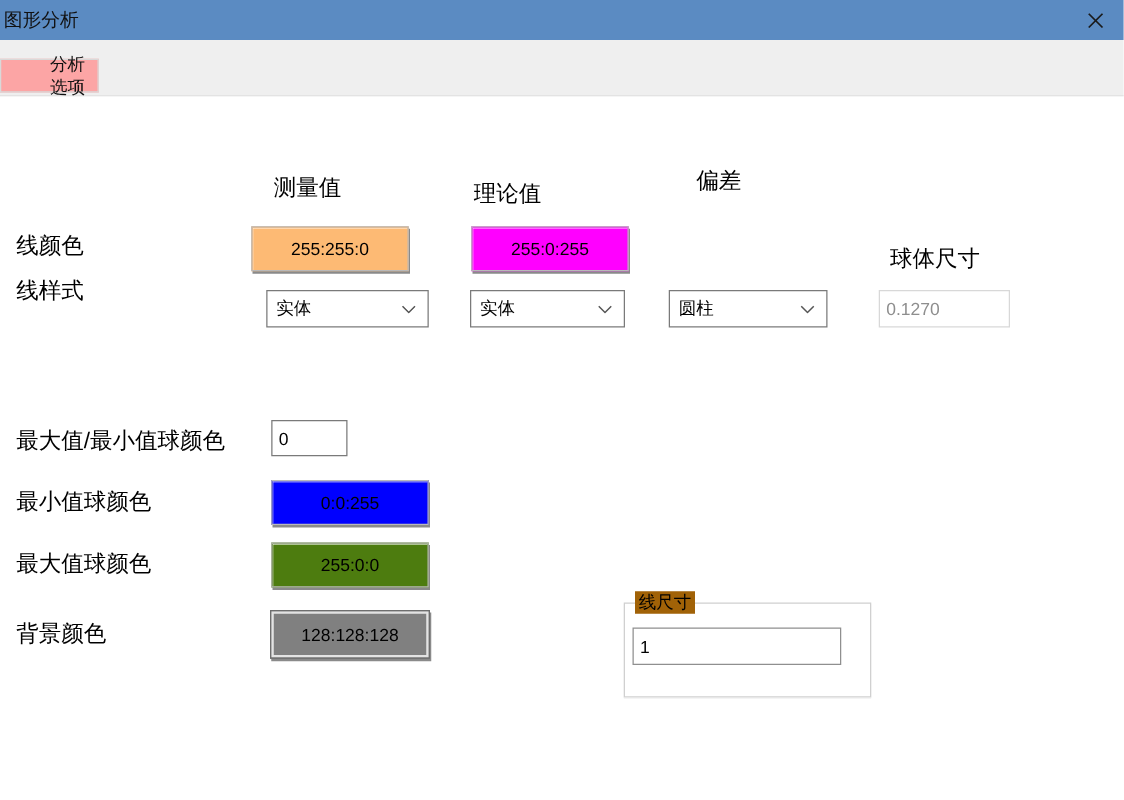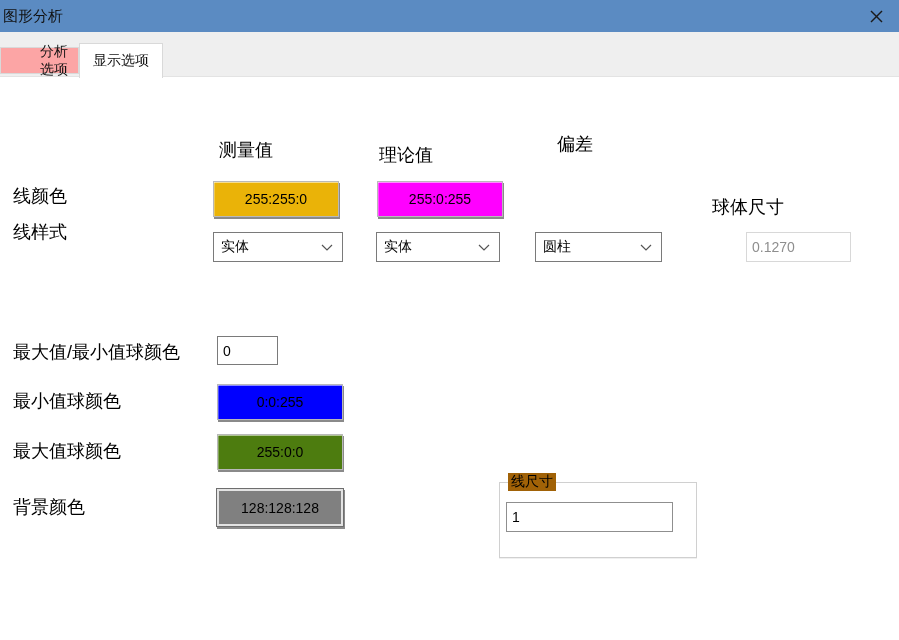--- a/index.html
+++ b/index.html
@@ -64,21 +64,21 @@
   }
   .combo .chev { margin-left:auto; margin-right:9px; display:flex; align-items:center; }
 
   
   .field {
     border:1px solid #7a7a7a; background:#fff;
     font-size:14px; color:#000; padding-left:5px;
     font-family:"Liberation Sans","DejaVu Sans",sans-serif;
   }
   .field.disabled {
-    border:1px solid #d8d8d8; color:#8e8e8e;margin-left:43px;
+    border:1px solid #d8d8d8; color:#8e8e8e;
   }
 
   
   .groupbox {
     border:1px solid #d0d0d0;
     box-shadow: 0 1px 0 rgba(0,0,0,.06);
   }
   .groupbox .legend {
     position:absolute; top:-10px; left:8px;
     background:#a16207; padding:0 3px; font-size:14px; color:#000;
@@ -96,31 +96,28 @@
         <line x1="13" y1="2" x2="2" y2="13" stroke="#1a1a1a" stroke-width="1.4"></line>
       </svg>
     </span>
   </div>
 </div>
 
 <div class="abs tabstrip">
   <div class="tab inactive">
     <span>分析选项</span>
   </div>
-  <div class="tab active">
-    <span>显示选项</span>
-  </div>
 </div>
 
 <div class="abs lbl" style="left:219px; top:138px;">测量值</div>
 <div class="abs lbl" style="left:379px; top:143px;">理论值</div>
 <div class="abs lbl" style="left:557px; top:132px;">偏差</div>
 
 <div class="abs lbl" style="left:13px; top:184px;">线颜色</div>
-<div class="abs color-btn" style="left: 213px; top: 181px; width: 126px; height: 36px; background: #eab308;">255:255:0</div>
+<div class="abs color-btn" style="left: 201px; top: 181px; width: 126px; height: 36px; background: #fdba74;">255:255:0</div>
 <div class="abs color-btn" style="left: 377px; top: 181px; width: 126px; height: 36px; background: rgb(255, 0, 255);">255:0:255</div>
 
 <div class="abs lbl" style="left:13px; top:220px;">线样式</div>
 
 <div class="abs combo" style="left:213px; top:232px; width:130px; height:30px;">
   <span>实体</span>
   <span class="chev">
     <svg width="12" height="7" viewBox="0 0 12 7">
         <polyline points="1,1 6,6 11,1" fill="none" stroke="#555" stroke-width="1.2"></polyline>
       </svg>

